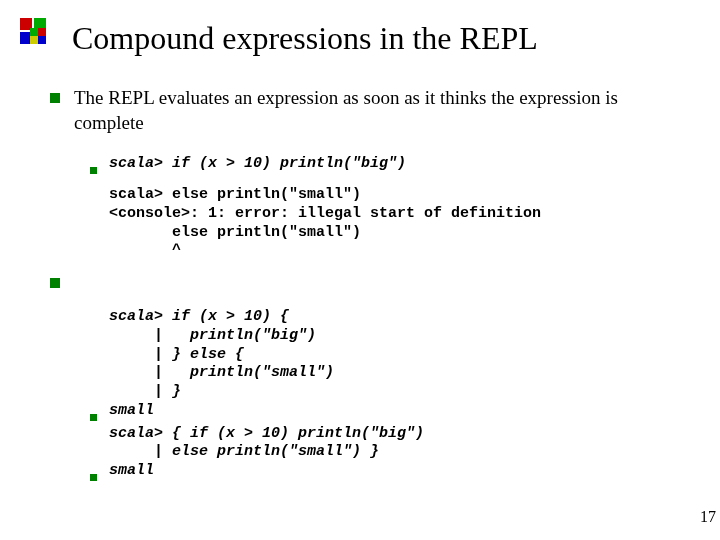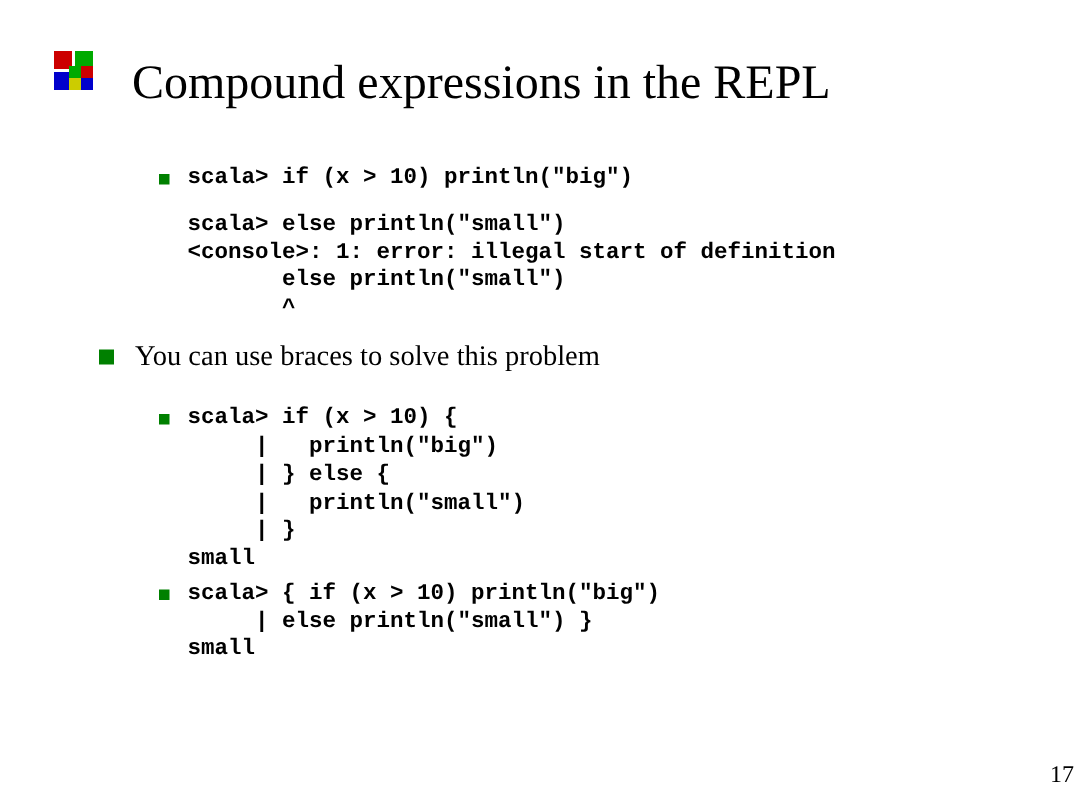--- a/index.html
+++ b/index.html
@@ -4,21 +4,21 @@
   <style>
     * { margin: 0; padding: 0; box-sizing: border-box; }
     body {
       width: 720px;
       height: 540px;
       background: #ffffff;
       font-family: "Times New Roman", Times, serif;
       position: relative;
       overflow: hidden;
     }
-    .slide { padding: 16px; }
+    .slide { padding: 0; }
     .header {
       display: flex;
       align-items: center;
       padding: 18px 0 8px 20px;
       margin-bottom: 20px;
     }
     .header-icon {
       width: 40px;
       height: 40px;
       margin-right: 12px;
@@ -44,23 +44,24 @@
       margin-right: 14px;
       margin-top: 7px;
       flex-shrink: 0;
     }
     .bullet-l1-text {
       font-size: 19px;
       line-height: 1.3;
     }
     .bullet-l2 {
       display: flex;
-      align-items: flex-start;
+      align-items: flex-end;
       margin-left: 40px;
       margin-bottom: 4px;
+      font-style: italic;
     }
     .bullet-l2-icon {
       width: 7px;
       height: 7px;
       background: #008000;
       margin-right: 12px;
       margin-top: 6px;
       flex-shrink: 0;
     }
     .code-block {
@@ -105,37 +106,40 @@
         <rect x="18" y="10" width="8" height="8" fill="#cc0000"></rect>
         <rect x="10" y="18" width="8" height="8" fill="#cccc00"></rect>
         <rect x="18" y="18" width="8" height="8" fill="#0000cc"></rect>
       </svg>
     </span>
     <h1 class="title">Compound expressions in the REPL</h1>
   </div>
 
   <div class="content">
 
+    <div class="bullet-l1">
+      <span class="bullet-l1-icon"></span>
+      <span class="bullet-l1-text">The REPL evaluates an expression as soon as it thinks the expression is complete</span>
+    </div>
 
     <div class="spacer-sm"></div>
 
     <div class="bullet-l2">
       <span class="bullet-l2-icon"></span>
       <span class="code-block">scala&gt; if (x &gt; 10) println("big")</span>
     </div>
 
     <div class="spacer-sm"></div>
     <div class="code-continuation">scala&gt; else println("small")
 &lt;console&gt;: 1: error: illegal start of definition
        else println("small")
        ^</div>
 
     <div class="bullet-l1">
       <span class="bullet-l1-icon"></span>
-      <span class="bullet-l1-text">You can use braces to solve this problem</span>
     </div>
 
     <div class="spacer-sm"></div>
 
     <div class="bullet-l2">
       <span class="bullet-l2-icon"></span>
       <span class="code-block">scala&gt; if (x &gt; 10) {
      |   println("big")
      | } else {
      |   println("small")

